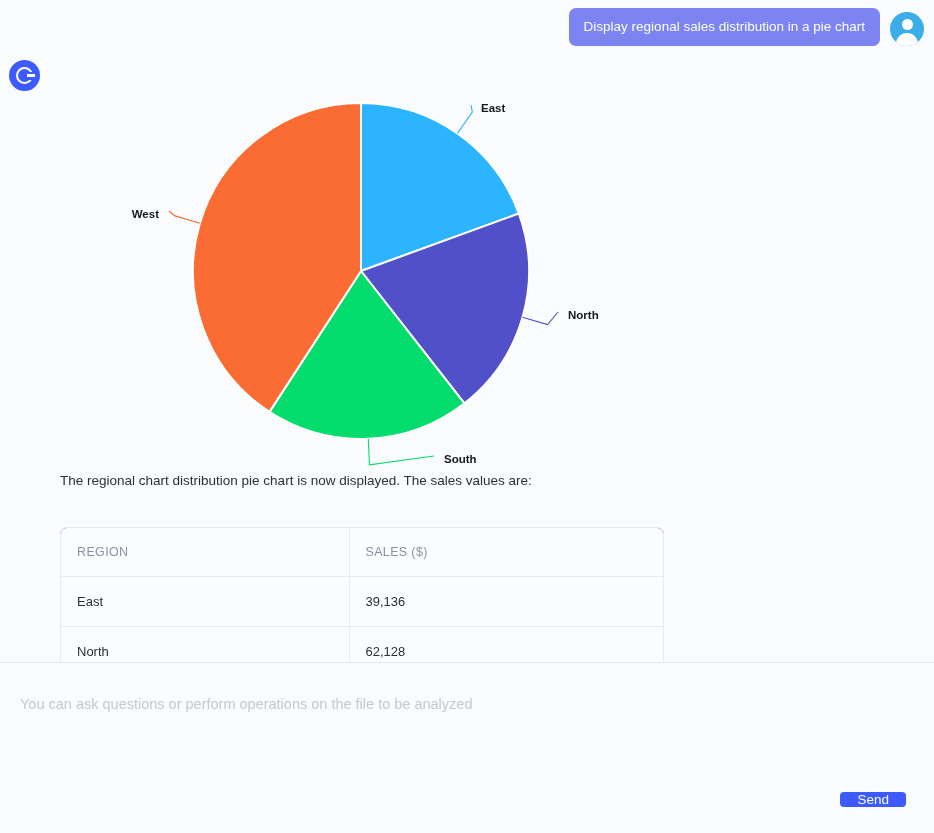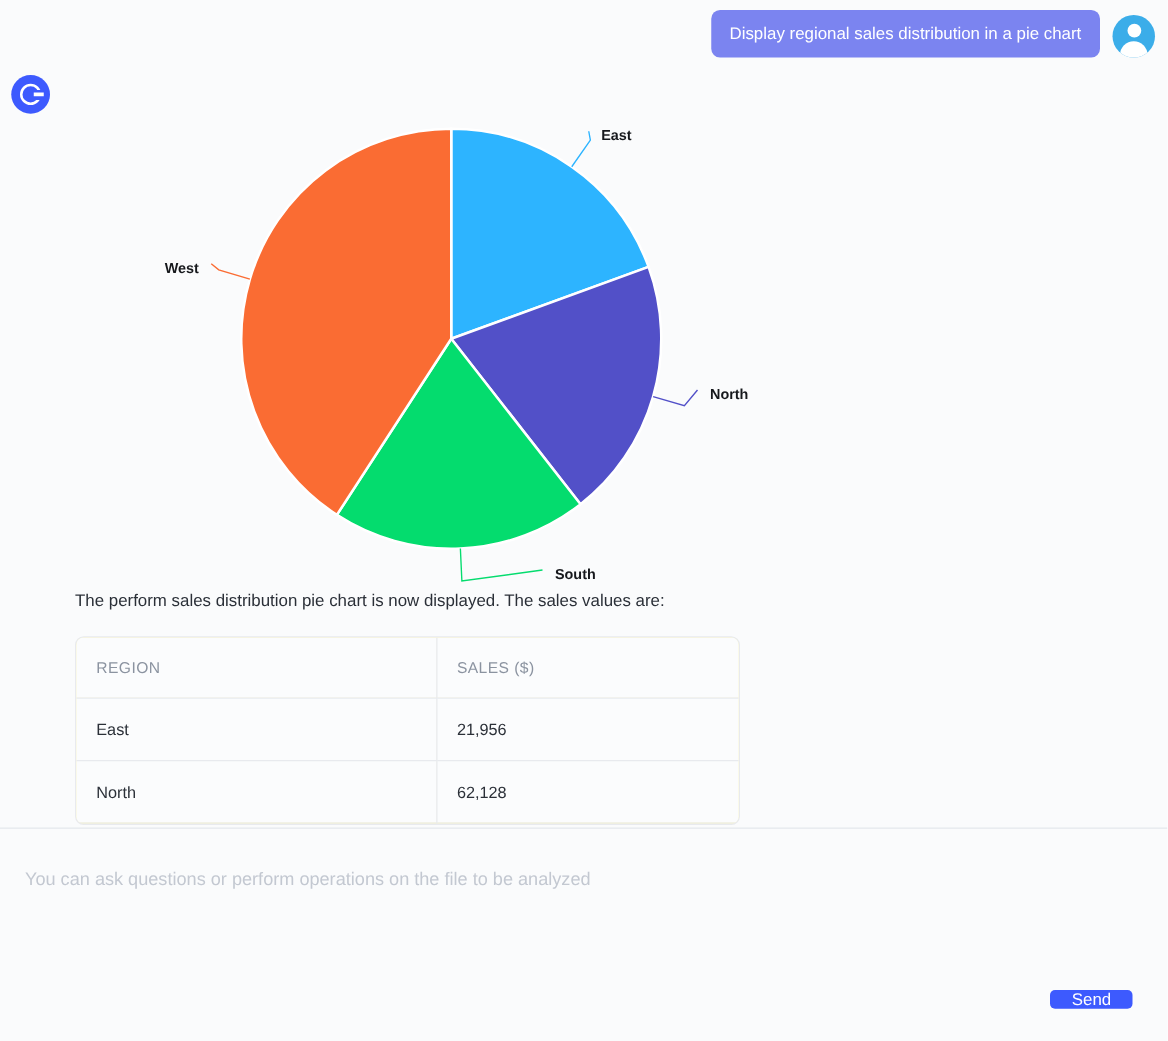--- a/index.html
+++ b/index.html
@@ -128,25 +128,25 @@
   
   .answer-text {
     font-size: 13.5px;
     color: #2b3038;
     padding: 0 0 0 60px;
     line-height: 1.45;
   }
 
   
   .table-box {
-    margin: 18px 0 0 60px;
-    width: 532px;
+    margin: 36px 0 0 60px;
+    width: 604px;
     border: 1px solid #e8eaee;
     border-radius: 7px;
-    background: #fef9c3;
+    background: #8b5cf6;
     overflow: hidden;
   }
   table.result-table {
     border-collapse: collapse;
     width: 100%;
     table-layout: fixed;
   }
   table.result-table th {
     text-align: left;
     font-size: 12.5px;
@@ -238,34 +238,34 @@
           <text x="568" y="245" class="slice-label" text-anchor="start" dominant-baseline="middle">North</text>
           <path d="M 361 200 L 464.43 332.39 A 168 168 0 0 1 269.50 340.90 Z" fill="#04dc6e" stroke="#ffffff" stroke-width="2"></path>
           <polyline points="368.3,367.8 369.5,393.8 434,385" fill="none" stroke="#04dc6e" stroke-width="1.1"></polyline>
           <text x="444" y="389" class="slice-label" text-anchor="start" dominant-baseline="middle">South</text>
           <path d="M 361 200 L 269.50 340.90 A 168 168 0 0 1 361.00 32.00 Z" fill="#fa6c33" stroke="#ffffff" stroke-width="2"></path>
           <polyline points="199.9,152.3 175.0,144.9 169,140" fill="none" stroke="#fa6c33" stroke-width="1.1"></polyline>
           <text x="159" y="144" class="slice-label" text-anchor="end" dominant-baseline="middle">West</text>
         </svg>
     </div>
 
-    <div class="answer-text">The perform sales distribution pie chart is now displayed. The sales values are:</div>
+    <div class="answer-text">The regional chart distribution pie chart is now displayed. The sales values are:</div>
 
     <div class="table-box">
       <table class="result-table">
         <thead>
           <tr>
             <th>REGION</th>
             <th>SALES ($)</th>
           </tr>
         </thead>
         <tbody id="table-body">
             <tr>
               <td>East</td>
-              <td>21,956</td>
+              <td>39,136</td>
             </tr>
             <tr>
               <td>North</td>
               <td>62,128</td>
             </tr>
           </tbody>
       </table>
     </div>
 
   </div>

